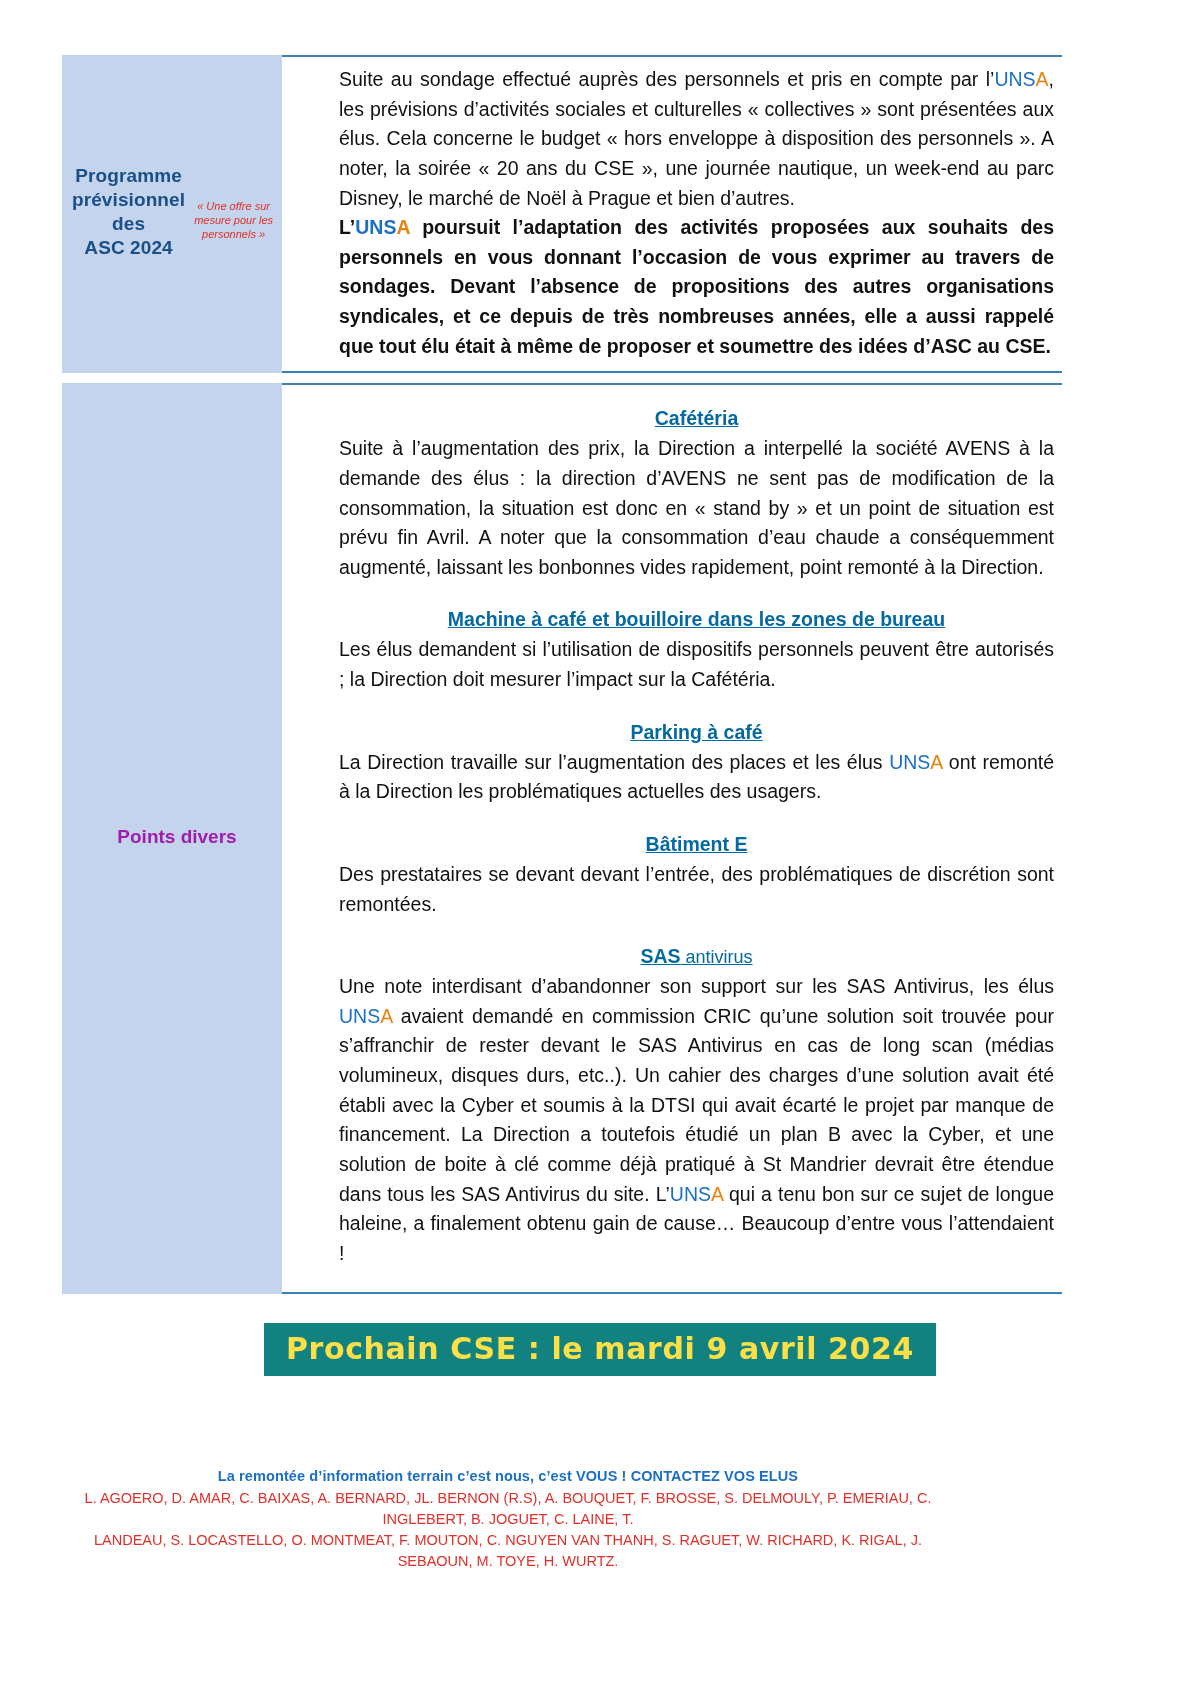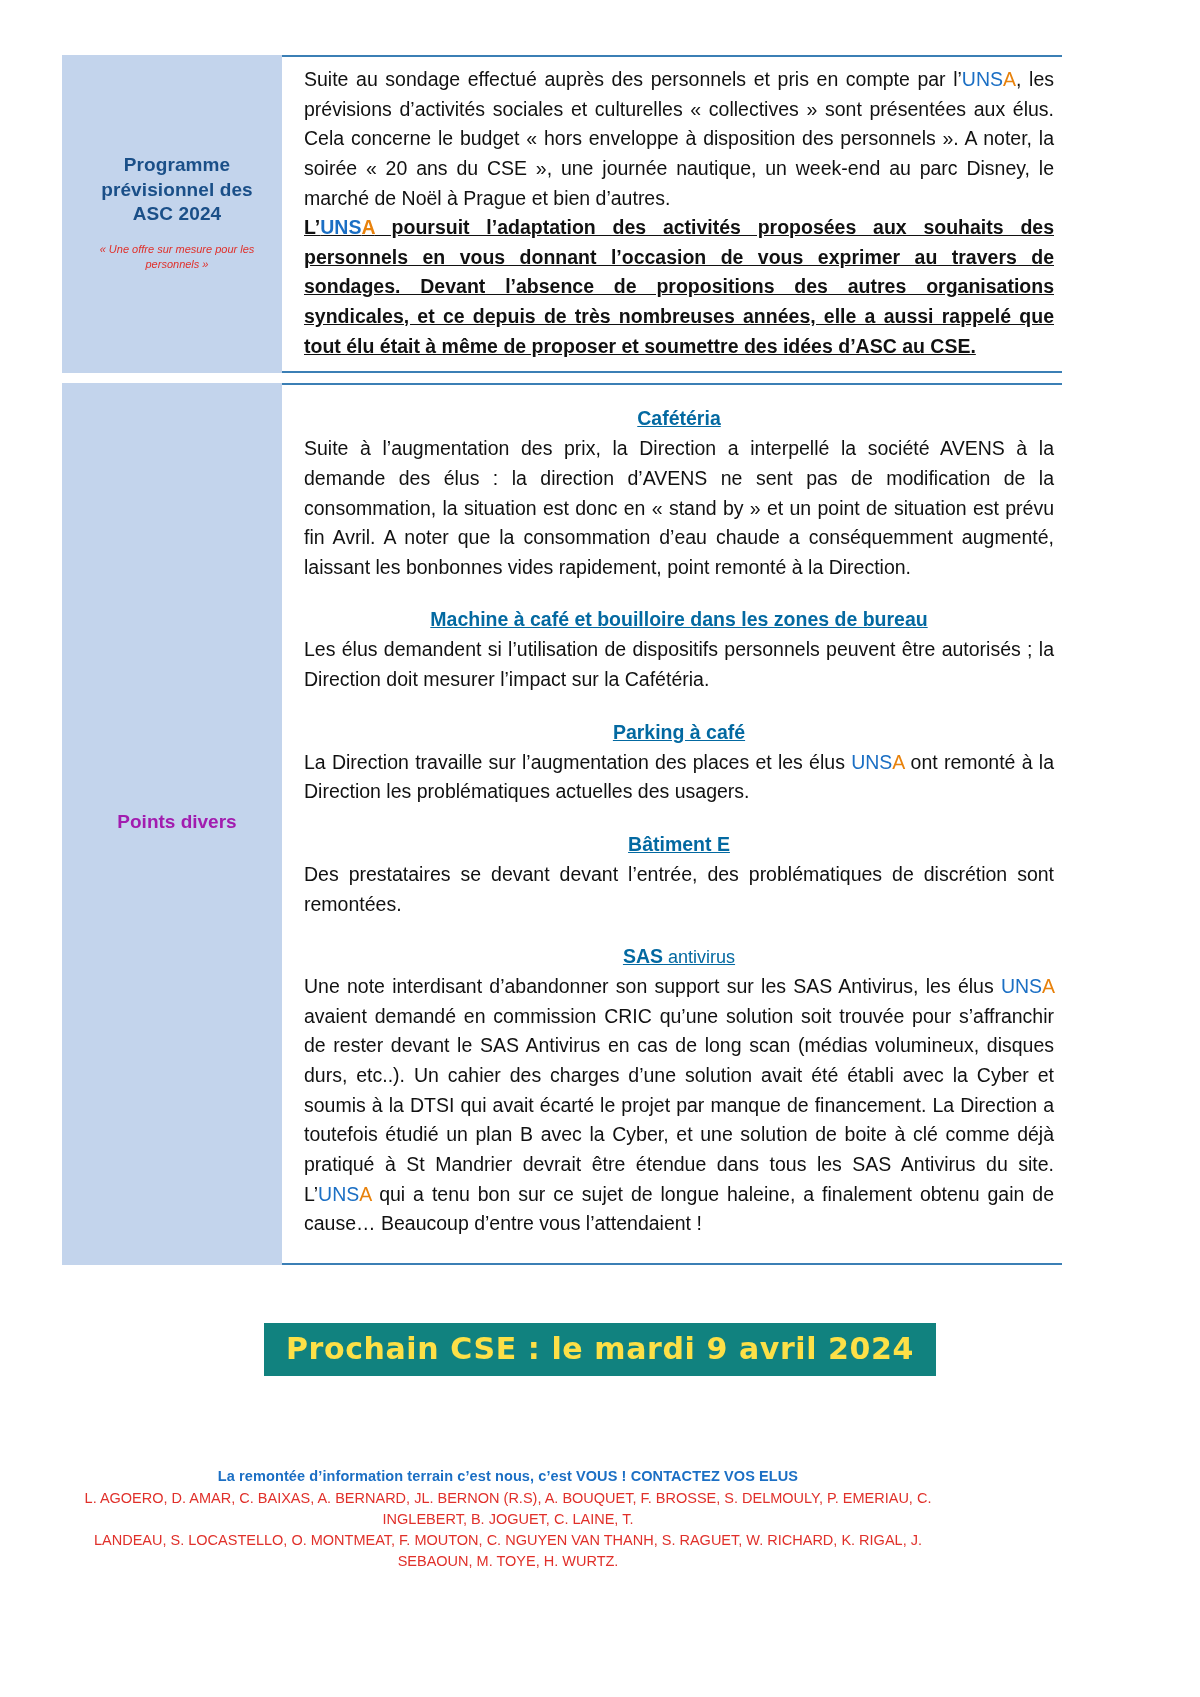--- a/index.html
+++ b/index.html
@@ -36,21 +36,21 @@
     align-items: stretch;
   }
 
   .label-cell {
     width: 220px;
     flex: 0 0 220px;
     background: #c3d4ec;
     box-sizing: border-box;
     padding: 14px 0 18px 10px;
     display: flex;
-    flex-direction: column;
+    flex-direction: row;
     justify-content: center;
     align-items: center;
     text-align: center;
   }
 
   .spacer-col {
     width: 220px;
     flex: 0 0 220px;
     background: #ffffff;
     height: 10px;
@@ -60,20 +60,21 @@
     flex: 1 1 auto;
     box-sizing: border-box;
     padding: 0 0 0 22px;
     border-top: 2px solid #3b7fb5;
     border-bottom: 2px solid #3b7fb5;
     position: relative;
   }
 
   .content-inner {
     padding: 8px 8px 10px 0;
+    margin-left: 35px;
   }
 
   .label-title {
     font-size: 19px;
     font-weight: bold;
     color: #1a4f88;
     line-height: 1.28;
     letter-spacing: .1px;
   }
 
@@ -95,21 +96,20 @@
   p.body {
     margin: 0;
     font-size: 19.5px;
     line-height: 1.52;
     text-align: justify;
     color: #111111;
   }
 
   p.body.bold {
     font-weight: bold;
-    text-decoration: underline;
   }
 
   .heading {
     text-align: center;
     font-size: 19.5px;
     font-weight: bold;
     text-decoration: underline;
     margin: 0 0 4px 0;
     color: #0369a1;
   }

